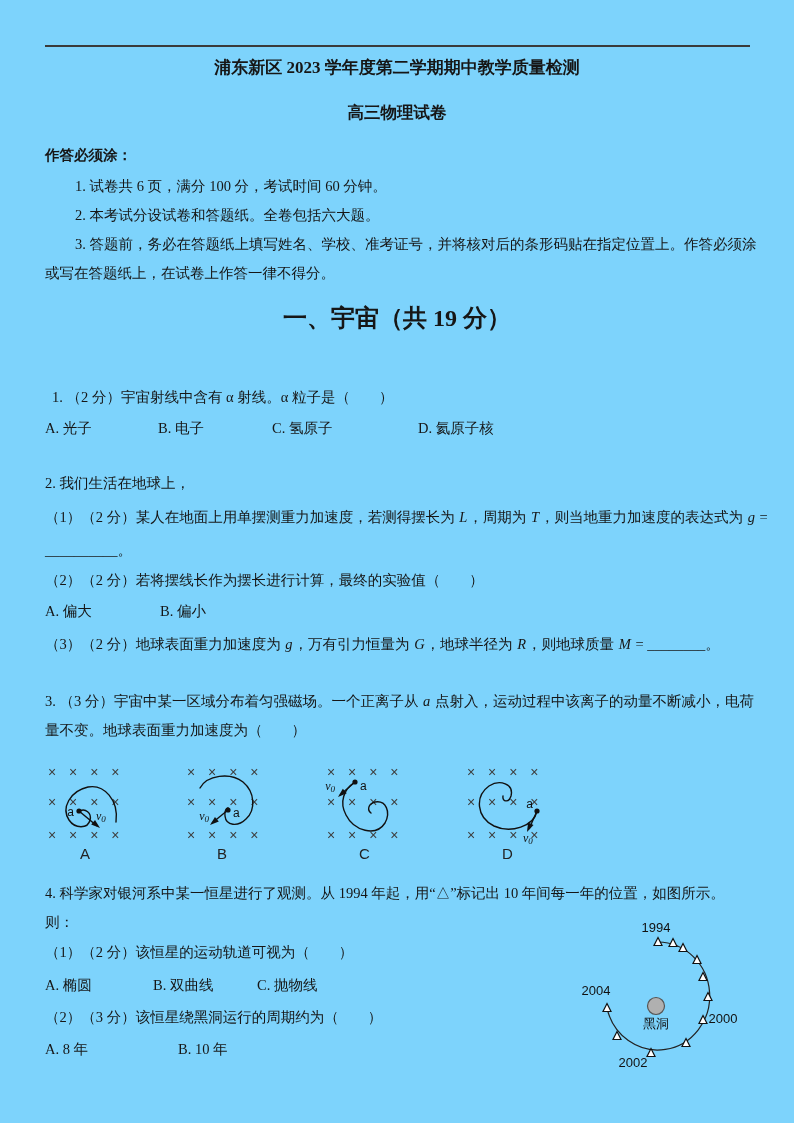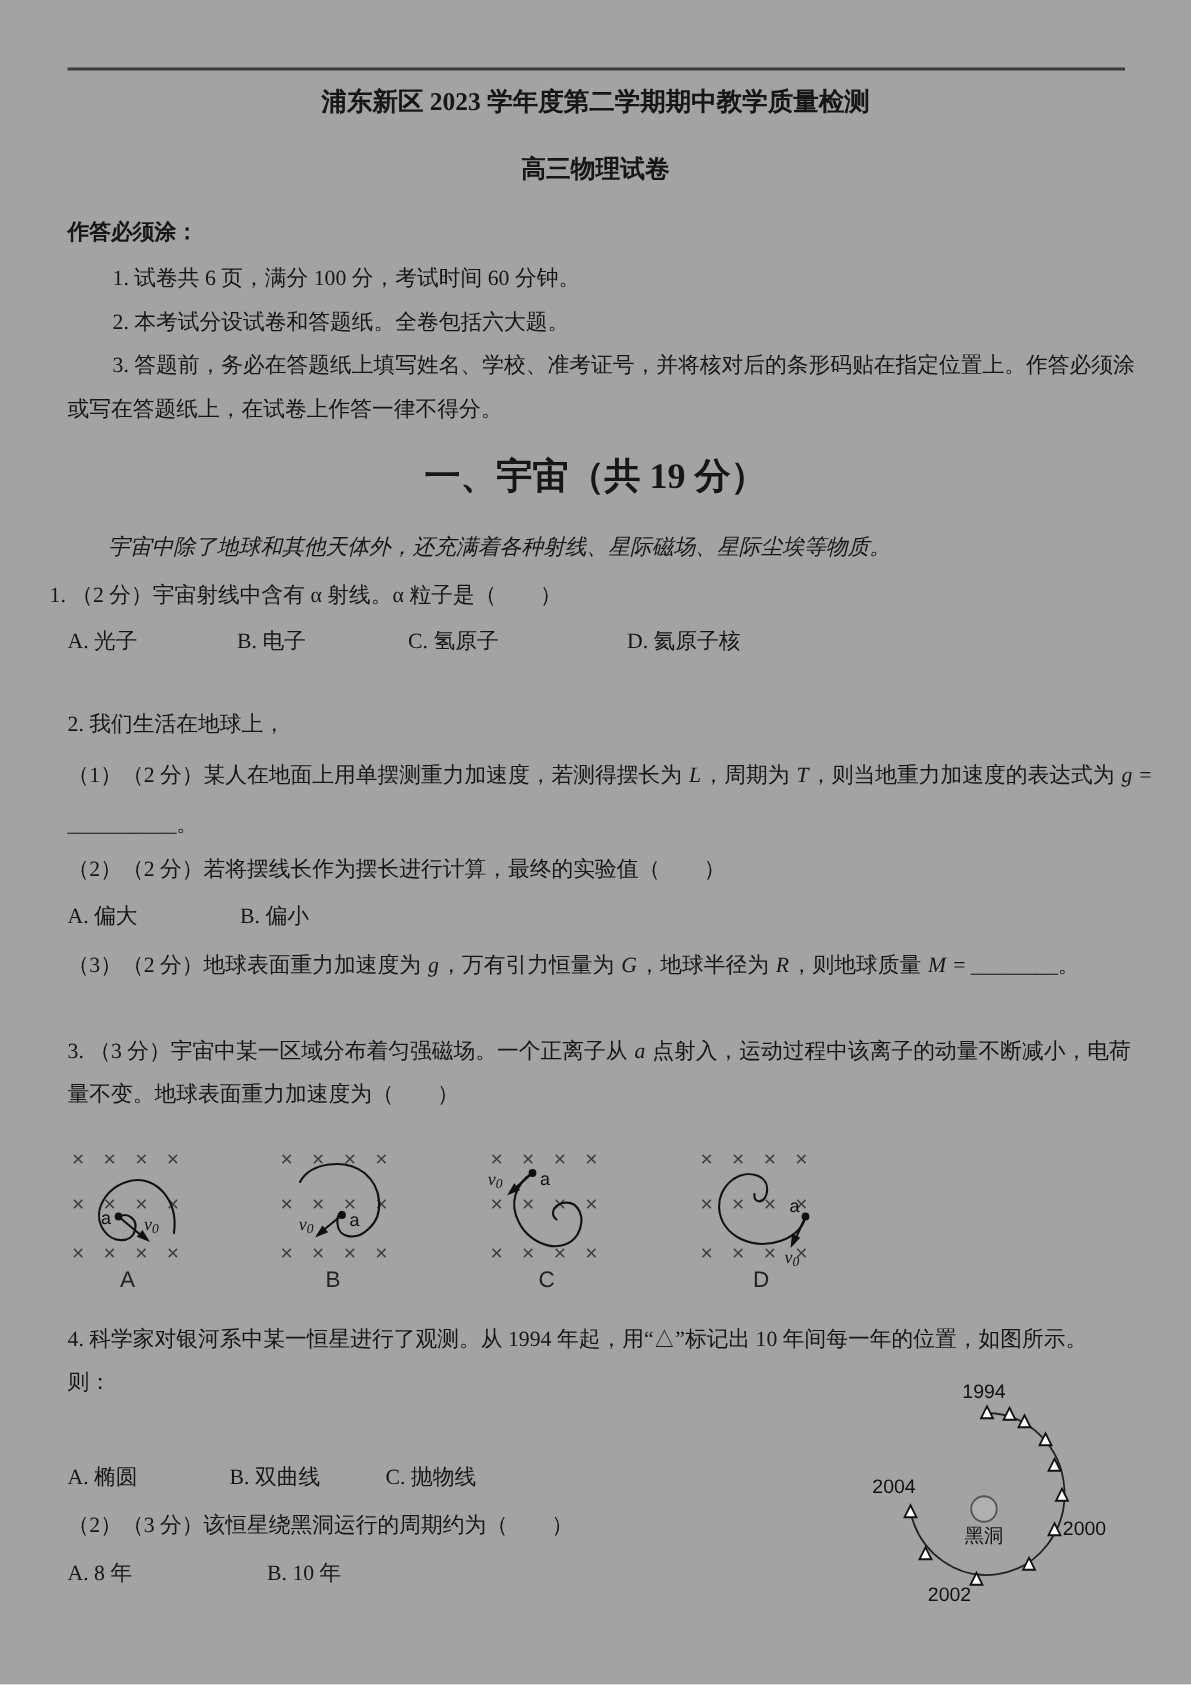--- a/index.html
+++ b/index.html
@@ -1,16 +1,16 @@
 <!DOCTYPE html>
 <html><head>
 <meta charset="utf-8">
 <style>
   html,body{margin:0;padding:0;background:#ffffff;}
-  .page{position:relative;width:794px;height:1123px;background:#a3a3a3;overflow:hidden;
+  .page{position:relative;width:794px;height:1123px;background:#7dd3fc;overflow:hidden;
         font-family:"Liberation Serif",serif;color:#161616;}
   .line{position:absolute;white-space:nowrap;font-size:14.5px;line-height:1.25;}
   .center{left:0;width:794px;text-align:center;}
   .bold{font-weight:bold;}
   .title{top:57px;font-size:17px;}
   .subtitle{top:103px;font-size:16.5px;}
   .heading{top:303px;font-size:24px;}
   .intro{font-style:italic;}
   .var{font-style:italic;font-family:"Liberation Serif",serif;padding:0 1px;}
   .rule{position:absolute;left:45px;top:45px;width:705px;height:0;border-top:2px solid #3a3a3a;}
@@ -35,23 +35,22 @@
   <div class="line center bold title">浦东新区 2023 学年度第二学期期中教学质量检测</div>
   <div class="line center bold subtitle">高三物理试卷</div>
 
   <div class="line bold" style="top:146px;left:45px">作答必须涂：</div>
   <div class="line" style="top:177px;left:75px">1. 试卷共 6 页，满分 100 分，考试时间 60 分钟。</div>
   <div class="line" style="top:206px;left:75px">2. 本考试分设试卷和答题纸。全卷包括六大题。</div>
   <div class="line" style="top:235px;left:75px">3. 答题前，务必在答题纸上填写姓名、学校、准考证号，并将核对后的条形码贴在指定位置上。作答必须涂</div>
   <div class="line" style="top:264px;left:45px">或写在答题纸上，在试卷上作答一律不得分。</div>
 
   <div class="line center bold heading">一、宇宙（共 19 分）</div>
-  <div class="line intro" style="top:356px;left:72px">宇宙中除了地球和其他天体外，还充满着各种射线、星际磁场、星际尘埃等物质。</div>
 
-  <div class="line" style="top:388px;left:33px">1. （2 分）宇宙射线中含有 α 射线。α 粒子是（　　）</div>
+  <div class="line" style="top:388px;left:52px">1. （2 分）宇宙射线中含有 α 射线。α 粒子是（　　）</div>
   <span class="line" style="top:419px;left:45px">A. 光子</span>
   <span class="line" style="top:419px;left:158px">B. 电子</span>
   <span class="line" style="top:419px;left:272px">C. 氢原子</span>
   <span class="line" style="top:419px;left:418px">D. 氦原子核</span>
 
   <div class="line" style="top:474px;left:45px">2. 我们生活在地球上，</div>
   <div class="line" style="top:508px;left:45px">
     <span>（1）（2 分）某人在地面上用单摆测重力加速度，若测得摆长为 </span><span class="var">L</span><span>，周期为 </span><span class="var">T</span><span>，则当地重力加速度的表达式为 </span><span class="var">g</span><span> =</span>
   </div>
   <div class="line" style="top:541px;left:45px">__________。</div>
@@ -114,20 +113,21 @@
     <circle cx="74" cy="55" r="2.6" fill="#111"></circle>
     <line x1="74" y1="55" x2="66" y2="73" stroke="#111" stroke-width="1.4"></line>
     <path d="M0,0 L-9,-3 L-9,3 Z" transform="translate(64,76) rotate(115)" fill="#111"></path>
     <text class="ptlabel" x="70" y="52" text-anchor="end">a</text>
     <text class="vlabel" x="60" y="86"><tspan>v</tspan><tspan dy="2" font-size="9">0</tspan></text>
   </svg>
   <div class="diaglabel" style="left:502px;top:845px">D</div>
 
   <div class="line" style="top:884px;left:45px">4. 科学家对银河系中某一恒星进行了观测。从 1994 年起，用“△”标记出 10 年间每一年的位置，如图所示。</div>
   <div class="line" style="top:913px;left:45px">则：</div>
+  <div class="line" style="top:943px;left:45px">（1）（2 分）该恒星的运动轨道可视为（　　）</div>
   <span class="line" style="top:976px;left:45px">A. 椭圆</span>
   <span class="line" style="top:976px;left:153px">B. 双曲线</span>
   <span class="line" style="top:976px;left:257px">C. 抛物线</span>
   <div class="line" style="top:1008px;left:45px">（2）（3 分）该恒星绕黑洞运行的周期约为（　　）</div>
   <span class="line" style="top:1040px;left:45px">A. 8 年</span>
   <span class="line" style="top:1040px;left:178px">B. 10 年</span>
 
   <svg class="diag" style="left:568px;top:915px" width="215" height="165">
     <path class="orb" d="M 90 27 A 52 54 0 1 1 39 93"></path>
     <circle cx="88" cy="91" r="8.5" fill="#b0b0b0" stroke="#555" stroke-width="1.2"></circle>

